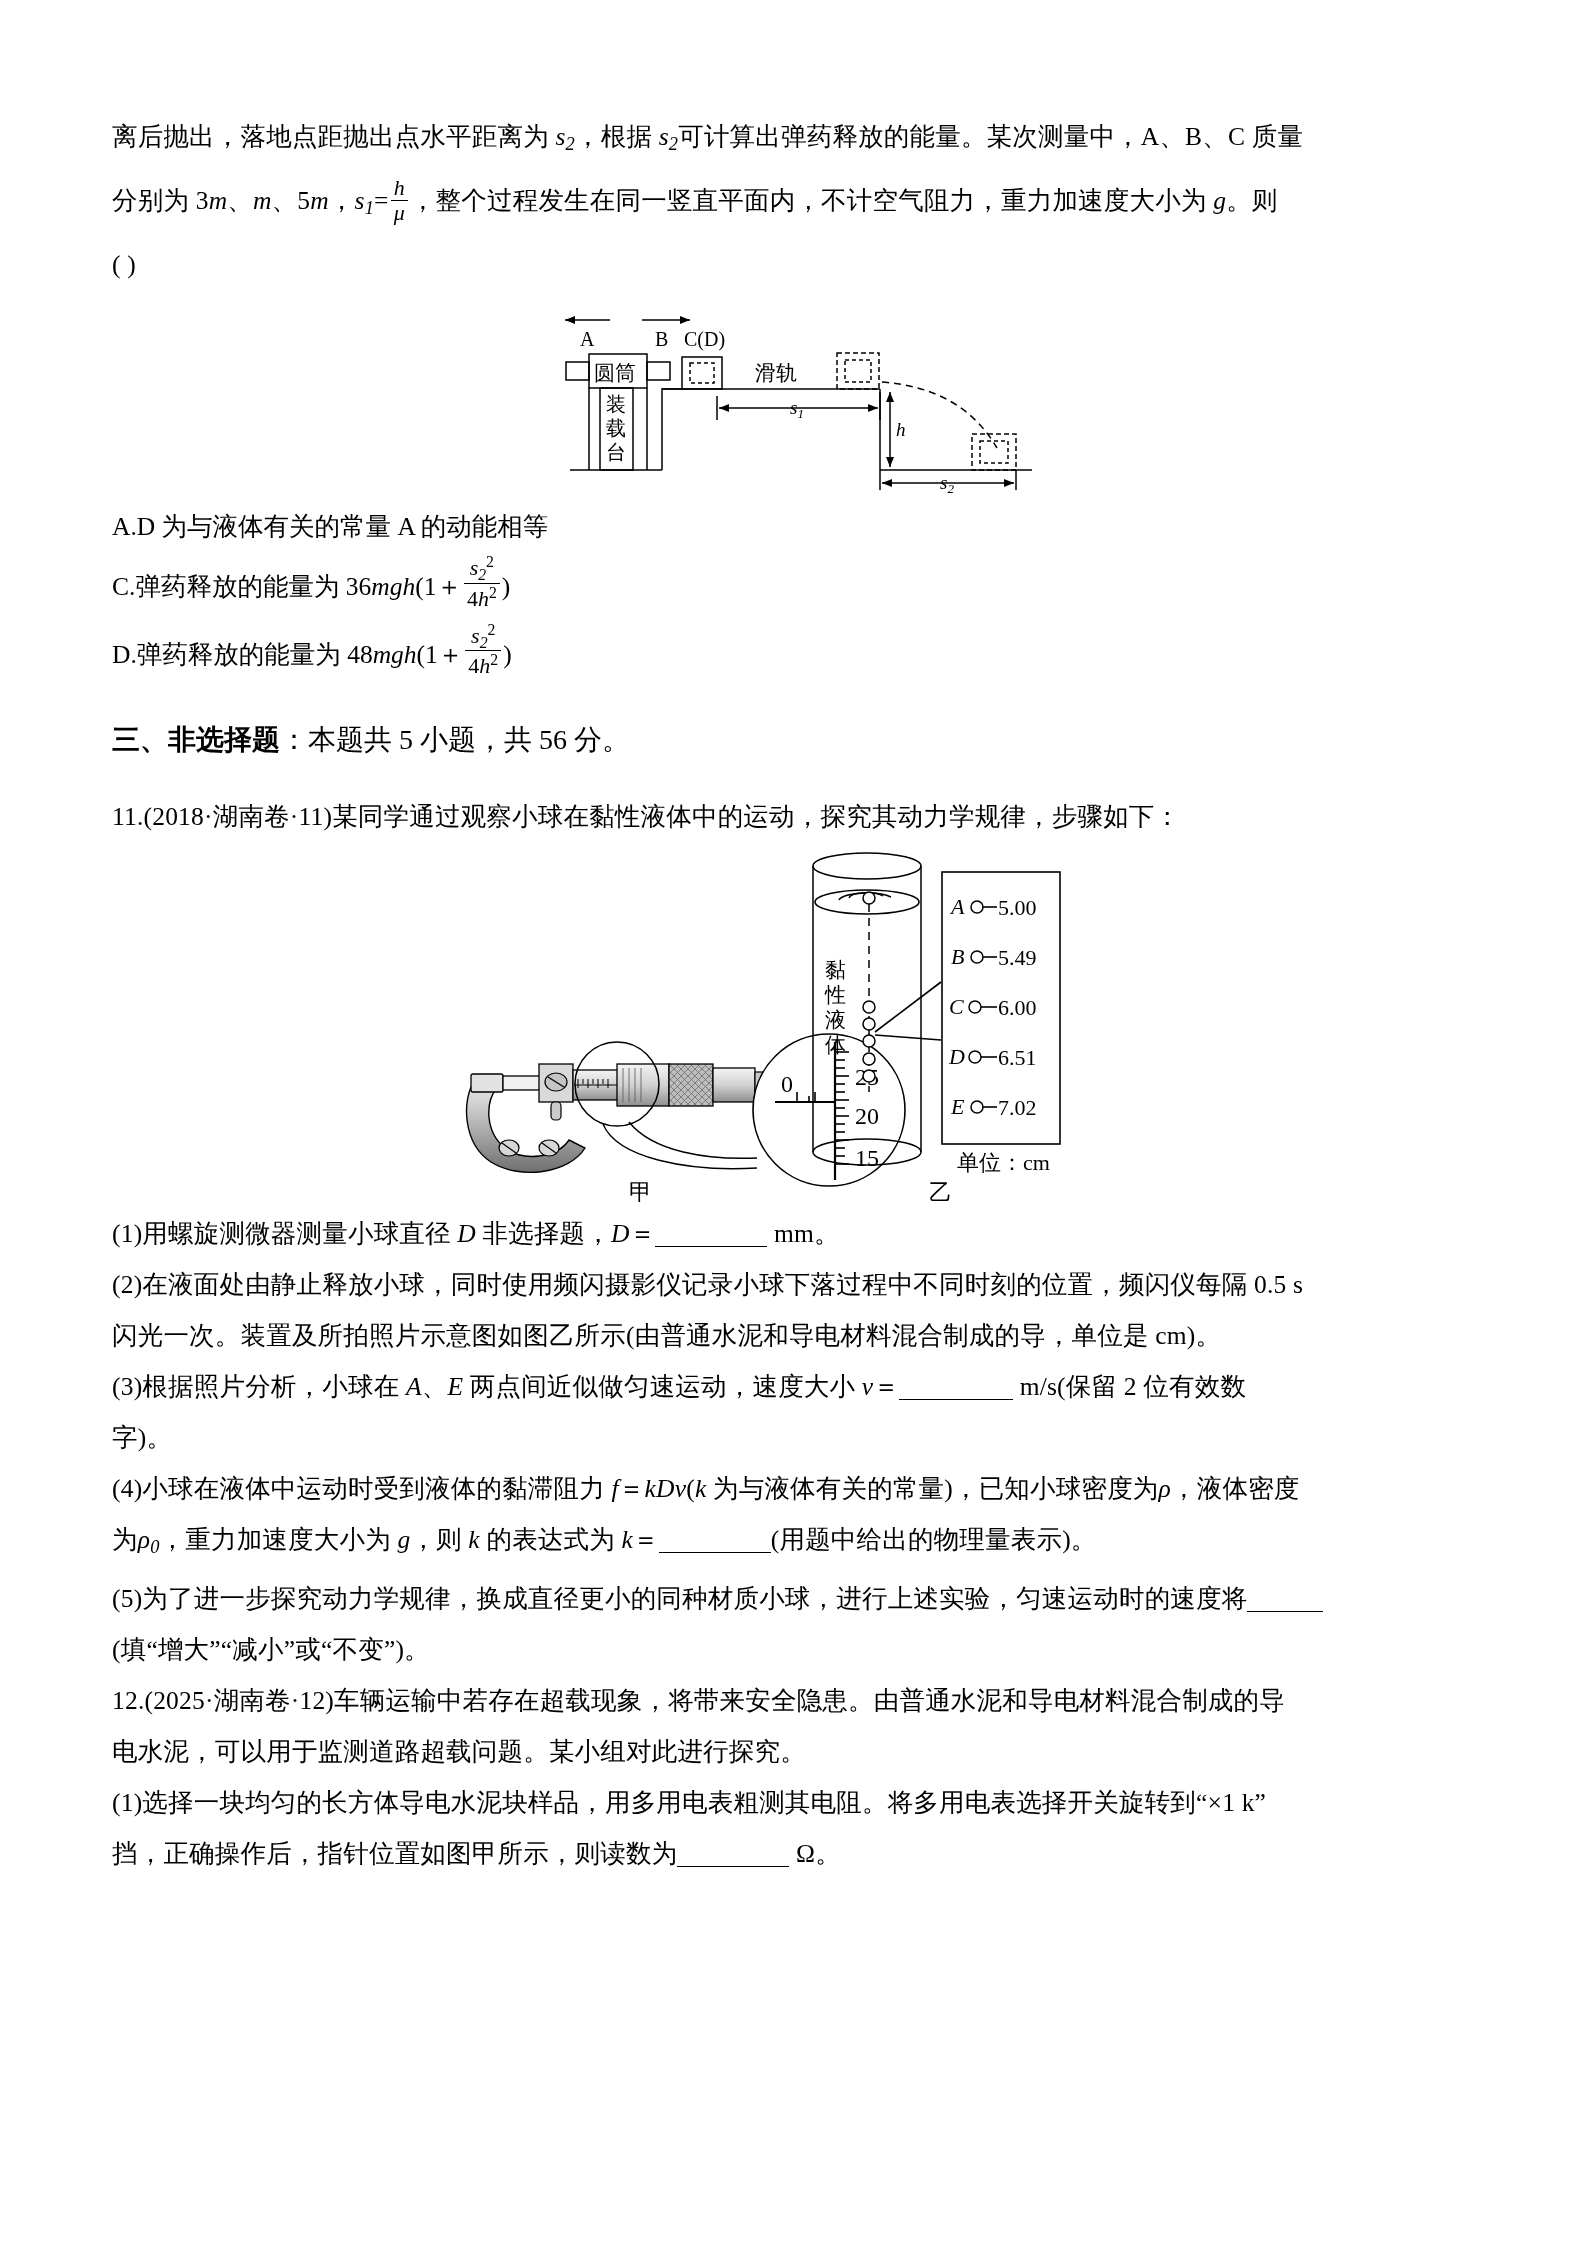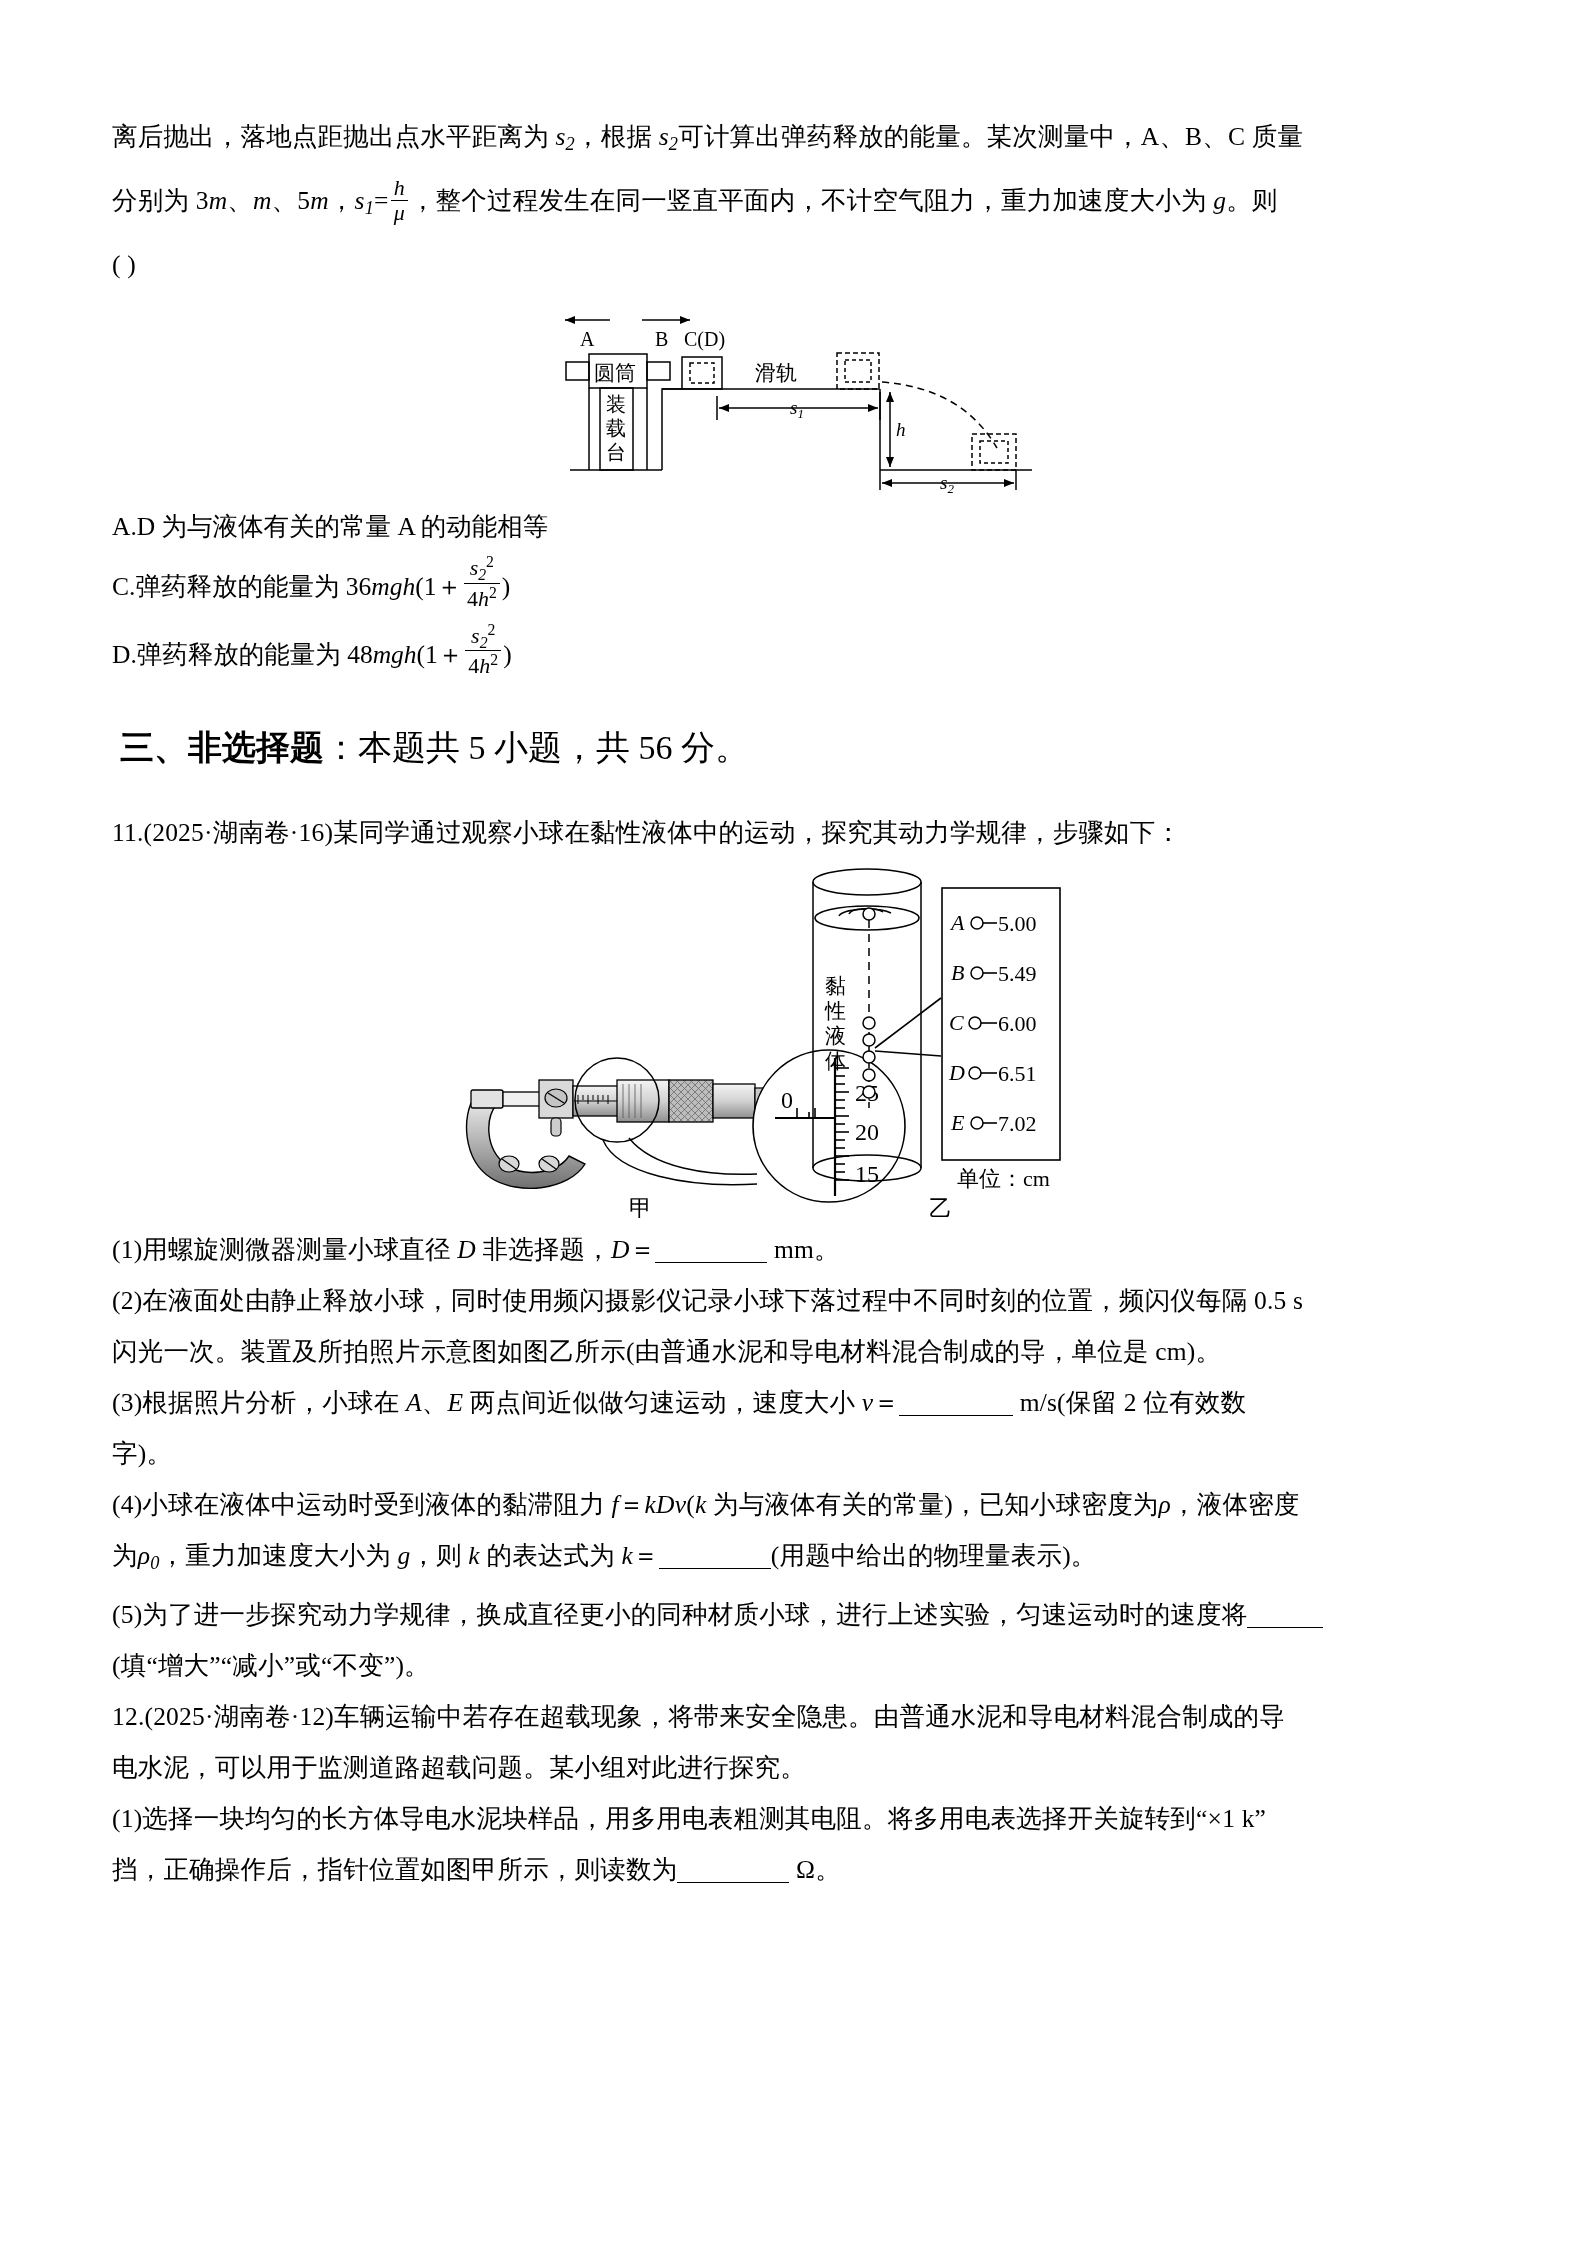--- a/index.html
+++ b/index.html
@@ -38,23 +38,23 @@
     letter-spacing: 0.2px;
   }
   .opt {
     font-size: 25.5px;
     line-height: 52px;
     margin: 0;
     white-space: nowrap;
   }
   .opt-tall { line-height: 66px; }
   .sec-head {
-    font-size: 34px;
+    font-size: 28px;
     line-height: 51px;
-    margin: 8px;
+    margin: 0;
   }
   .sec-head b { font-family: "Liberation Sans", sans-serif; font-weight: bold; }
   i.v, .mi { font-style: italic; font-family: "Liberation Serif", serif; }
   .sub {
     font-size: 0.72em;
     vertical-align: -0.28em;
     font-style: italic;
   }
   .sup {
     font-size: 0.72em;
@@ -195,21 +195,21 @@
     </p>
 
     <div class="blankline"></div>
 
     <p class="sec-head">
       <b>三、非选择题</b><span>：本题共 5 小题，共 56 分。</span>
     </p>
 
     <div class="blankline"></div>
 
-    <p class="para"><span>11.(2025·湖南卷·16)某同学通过观察小球在黏性液体中的运动，探究其动力学规律，步骤如下：</span></p>
+    <p class="para"><span>11.(2018·湖南卷·11)某同学通过观察小球在黏性液体中的运动，探究其动力学规律，步骤如下：</span></p>
 
     <div class="fig2-wrap">
       <div class="fig2">
         <svg width="620" height="350" viewBox="0 0 620 350">
           <defs>
             <linearGradient id="frameGrad" x1="0" y1="0" x2="0" y2="1">
               <stop offset="0%" stop-color="#efefef"></stop>
               <stop offset="45%" stop-color="#b9b9b9"></stop>
               <stop offset="100%" stop-color="#6f6f6f"></stop>
             </linearGradient>

